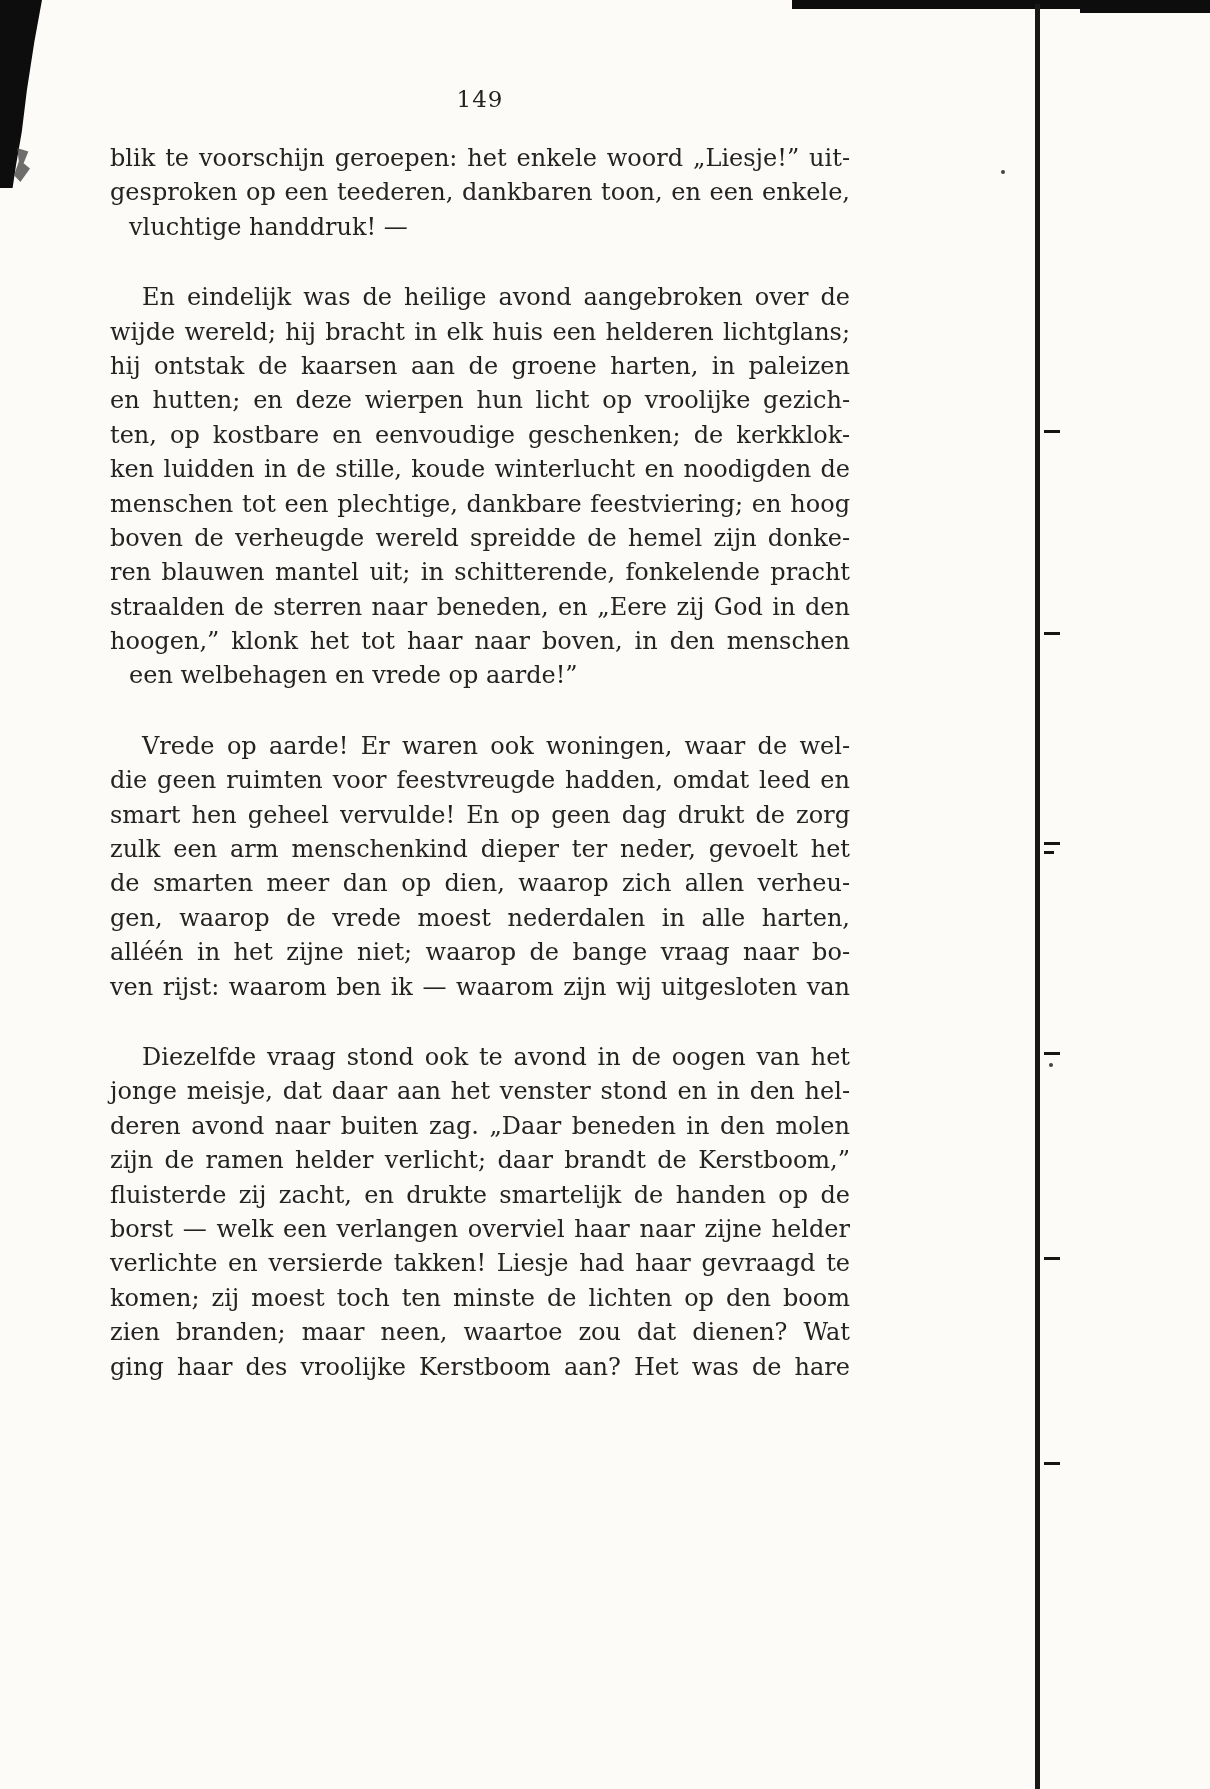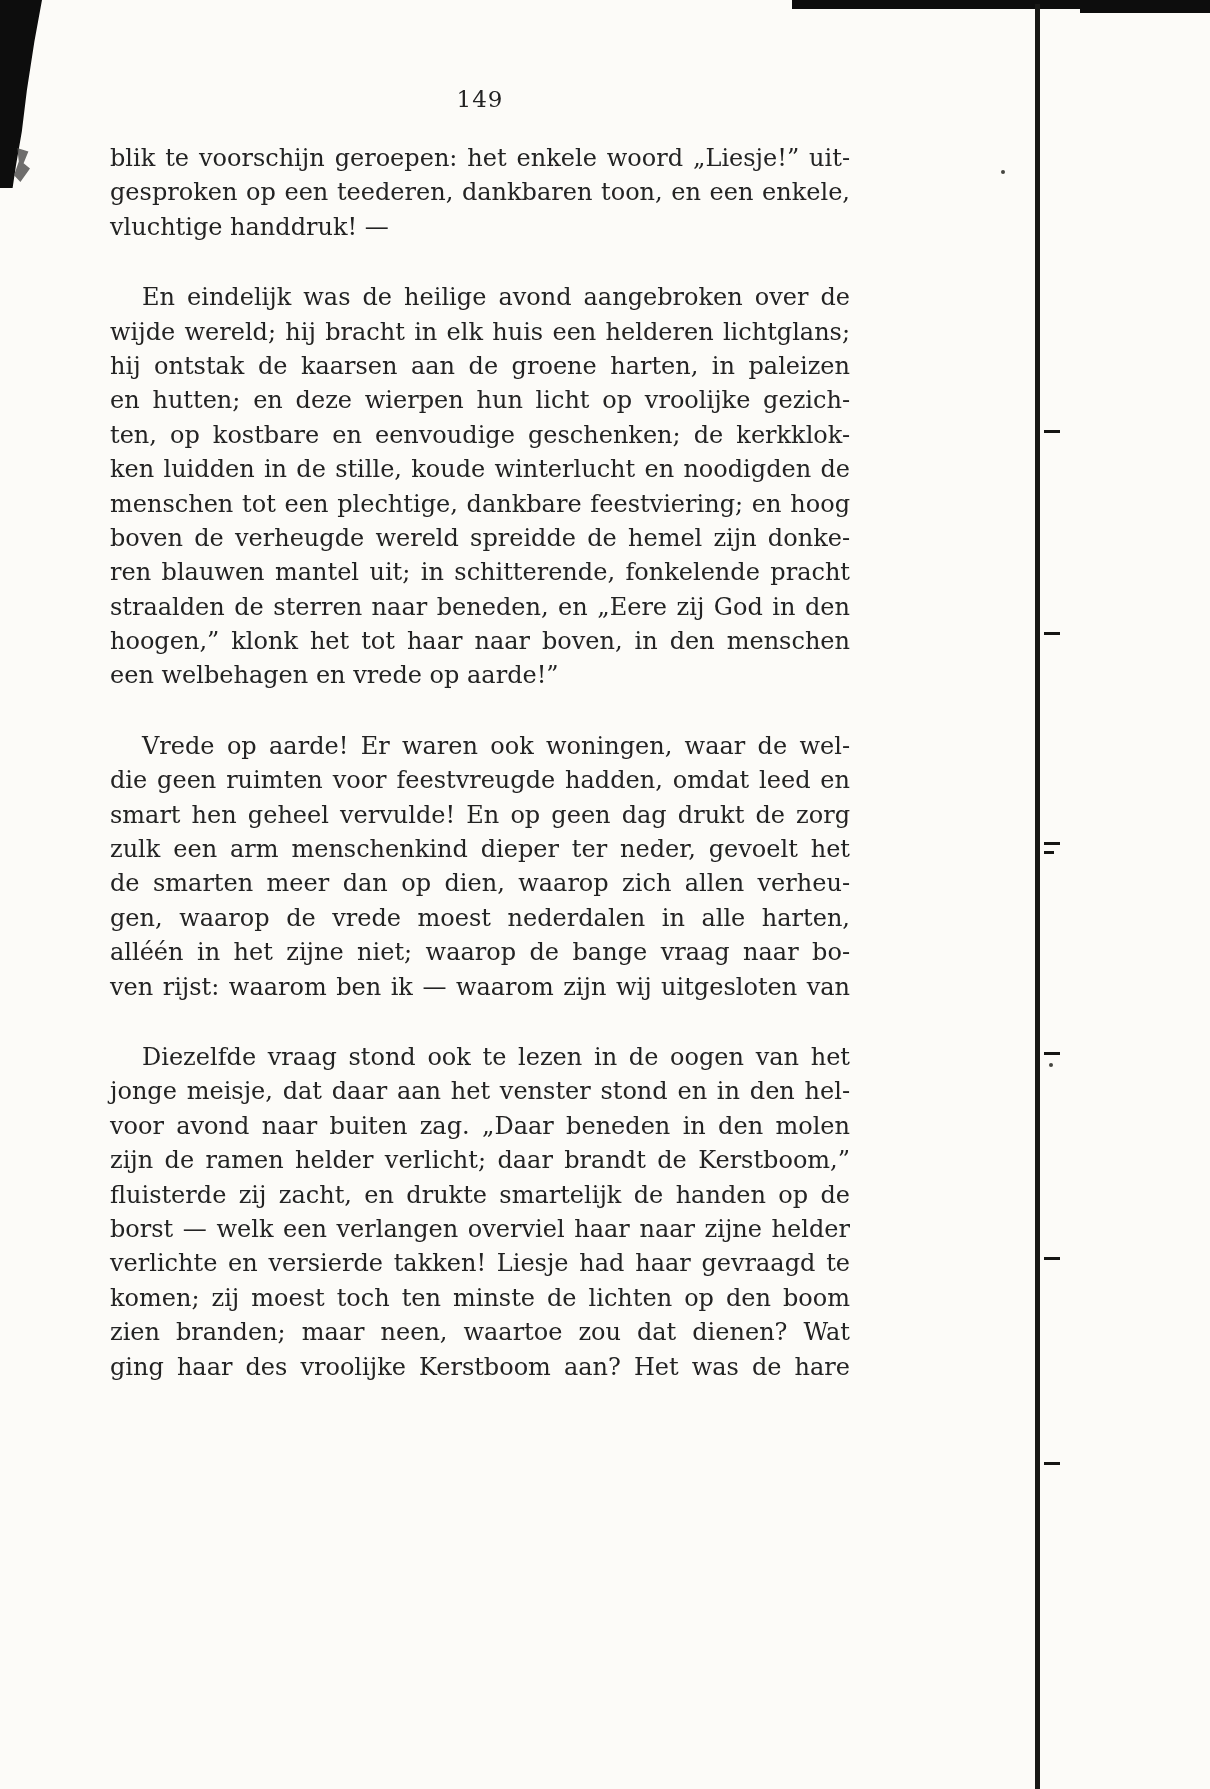--- a/index.html
+++ b/index.html
@@ -36,21 +36,21 @@
   }
 
   .text-block .line {
     height: 34.4px;
     line-height: 34.4px;
     text-align: justify;
     text-align-last: justify;
     overflow: visible;
   }
   .text-block .line.indent { text-indent: 32px; margin-top: 36px; }
-  .text-block .line.last { text-align-last: left; }
+  .text-block .line.last { text-align-last: left; margin-left: 19px; }
 
   
   .artifact { position: absolute; background: var(--artifact, #0d0d0d); }
 
   .corner-wedge {
     left: 0; top: 0;
     width: 42px; height: 188px;
     clip-path: polygon(0 0, 100% 0, 82% 22%, 64% 48%, 52% 70%, 38% 88%, 30% 100%, 0 100%);
   }
   .corner-smudge {
@@ -119,23 +119,23 @@
       <div class="line">hoogen,” klonk het tot haar naar boven, in den menschen</div>
       <div class="line last">een welbehagen en vrede op aarde!”</div>
       <div class="line indent">Vrede op aarde! Er waren ook woningen, waar de wel-</div>
       <div class="line">die geen ruimten voor feestvreugde hadden, omdat leed en</div>
       <div class="line">smart hen geheel vervulde! En op geen dag drukt de zorg</div>
       <div class="line">zulk een arm menschenkind dieper ter neder, gevoelt het</div>
       <div class="line">de smarten meer dan op dien, waarop zich allen verheu-</div>
       <div class="line">gen, waarop de vrede moest nederdalen in alle harten,</div>
       <div class="line">alléén in het zijne niet; waarop de bange vraag naar bo-</div>
       <div class="line">ven rijst: waarom ben ik — waarom zijn wij uitgesloten van</div>
-      <div class="line indent">Diezelfde vraag stond ook te lezen in de oogen van het</div>
+      <div class="line indent">Diezelfde vraag stond ook te avond in de oogen van het</div>
       <div class="line">jonge meisje, dat daar aan het venster stond en in den hel-</div>
-      <div class="line">voor avond naar buiten zag. „Daar beneden in den molen</div>
+      <div class="line">deren avond naar buiten zag. „Daar beneden in den molen</div>
       <div class="line">zijn de ramen helder verlicht; daar brandt de Kerstboom,”</div>
       <div class="line">fluisterde zij zacht, en drukte smartelijk de handen op de</div>
       <div class="line">borst — welk een verlangen overviel haar naar zijne helder</div>
       <div class="line">verlichte en versierde takken! Liesje had haar gevraagd te</div>
       <div class="line">komen; zij moest toch ten minste de lichten op den boom</div>
       <div class="line">zien branden; maar neen, waartoe zou dat dienen? Wat</div>
       <div class="line">ging haar des vroolijke Kerstboom aan? Het was de hare</div>
     </div>
 
 </div>

